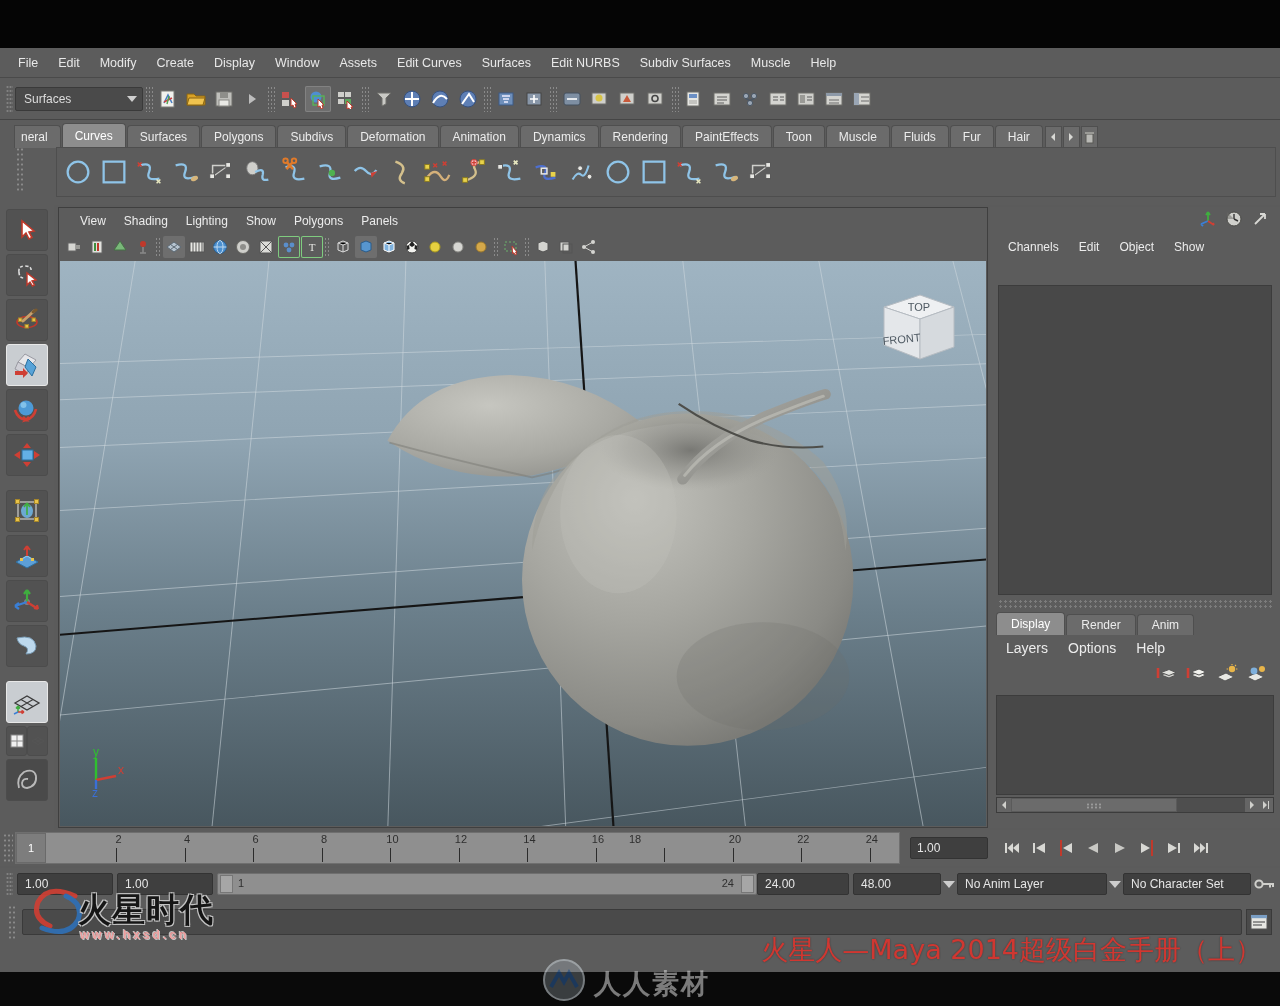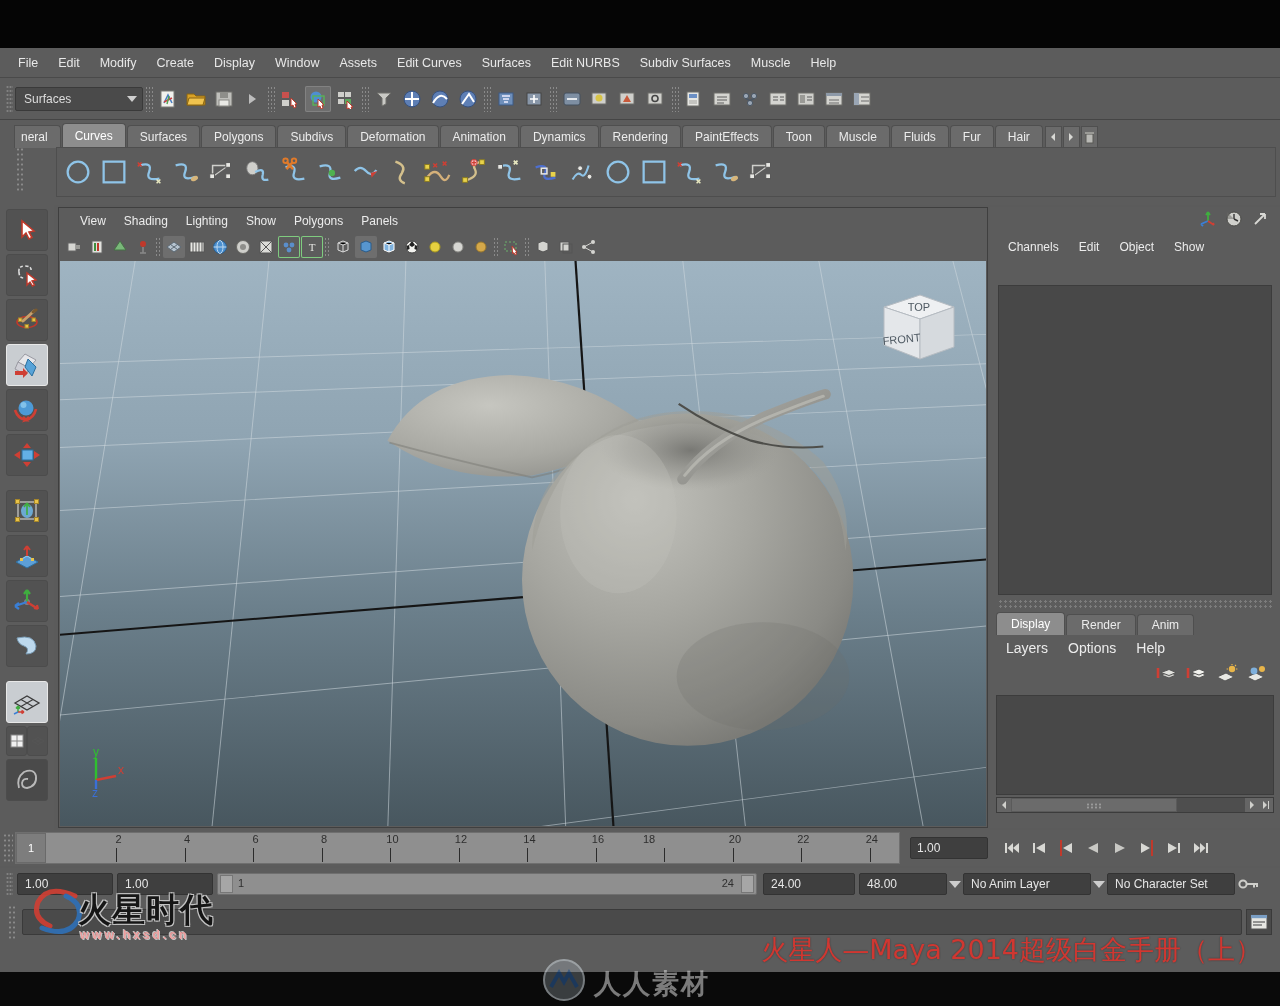--- a/index.html
+++ b/index.html
@@ -1243,21 +1243,21 @@
         <div class="ticklabel" style="left: 307.959px;">8</div>
         <div class="tick" style="left: 374.449px;"></div>
         <div class="ticklabel" style="left: 376.449px;">10</div>
         <div class="tick" style="left: 442.939px;"></div>
         <div class="ticklabel" style="left: 444.939px;">12</div>
         <div class="tick" style="left: 511.429px;"></div>
         <div class="ticklabel" style="left: 513.429px;">14</div>
         <div class="tick" style="left: 579.918px;"></div>
         <div class="ticklabel" style="left: 581.918px;">16</div>
         <div class="tick" style="left: 648.408px;"></div>
-        <div class="ticklabel" style="left: 633px;">18</div>
+        <div class="ticklabel" style="left: 619px;">18</div>
         <div class="tick" style="left: 716.898px;"></div>
         <div class="ticklabel" style="left: 718.898px;">20</div>
         <div class="tick" style="left: 785.388px;"></div>
         <div class="ticklabel" style="left: 787.388px;">22</div>
         <div class="tick" style="left: 853.878px;"></div>
         <div class="ticklabel" style="left: 855.878px;">24</div>
       </div>
     <div class="tlfield">
       <span>1.00</span>
     </div>
@@ -1320,30 +1320,30 @@
     </div>
     <div class="rfield" style="width:96px;margin-left:4px;">
       <span>1.00</span>
     </div>
     <div class="rangebar">
       <div class="rangehandle" style="left:2px;"></div>
       <div class="rangehandle" style="right:2px;"></div>
       <span class="rangelabel" style="left:20px;">1</span>
       <span class="rangelabel" style="right:22px;">24</span>
     </div>
-    <div class="rfield" style="width:92px;margin-left:6px;">
+    <div class="rfield" style="width:92px;margin-left:0;">
       <span>24.00</span>
     </div>
     <div class="rfield" style="width:88px;margin-left:4px;">
       <span>48.00</span>
     </div>
     <div class="dropcaret">
         <i></i>
       </div>
-    <div class="rfield" style="width:128px;align-items:center;">
+    <div class="rfield" style="width:150px;align-items:center;">
       <span>No Anim Layer</span>
     </div>
     <div class="dropcaret">
         <i></i>
       </div>
     <div class="rfield" style="width:128px;">
       <span>No Character Set</span>
     </div>
     <div class="dropcaret" style="width:28px;">
       <svg width="22" height="16" viewBox="0 0 22 16">

